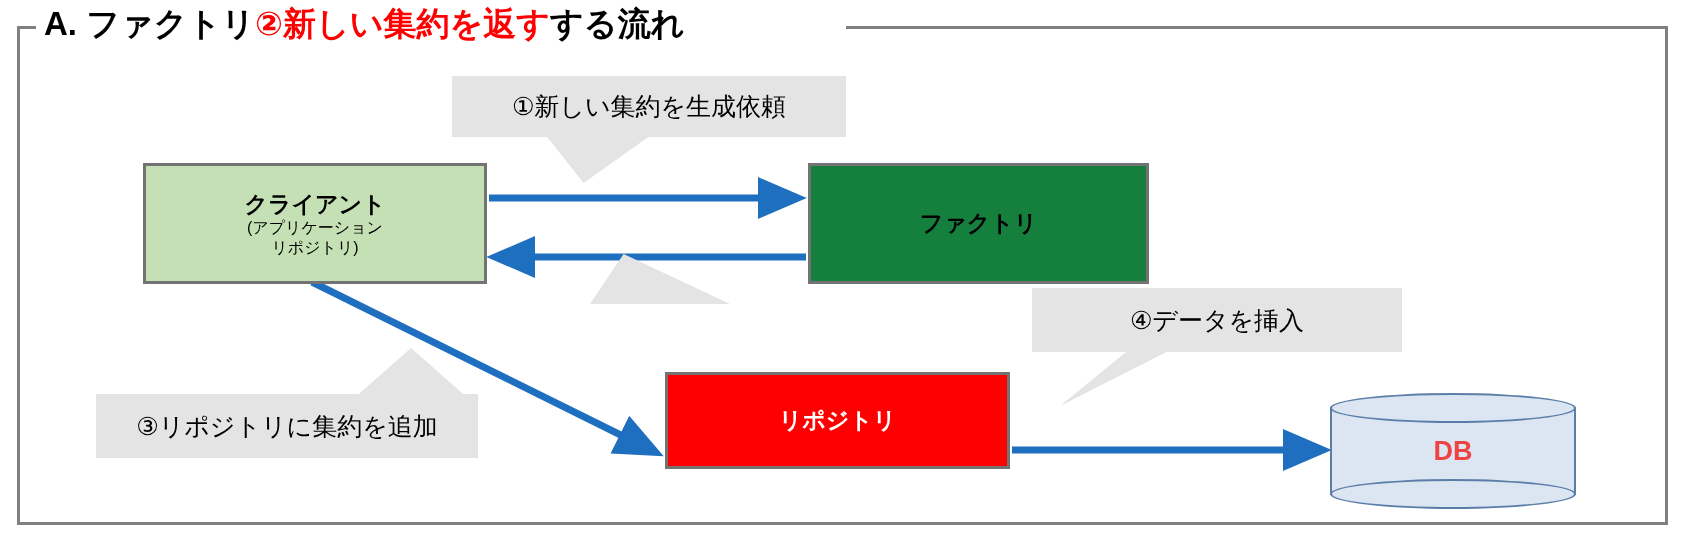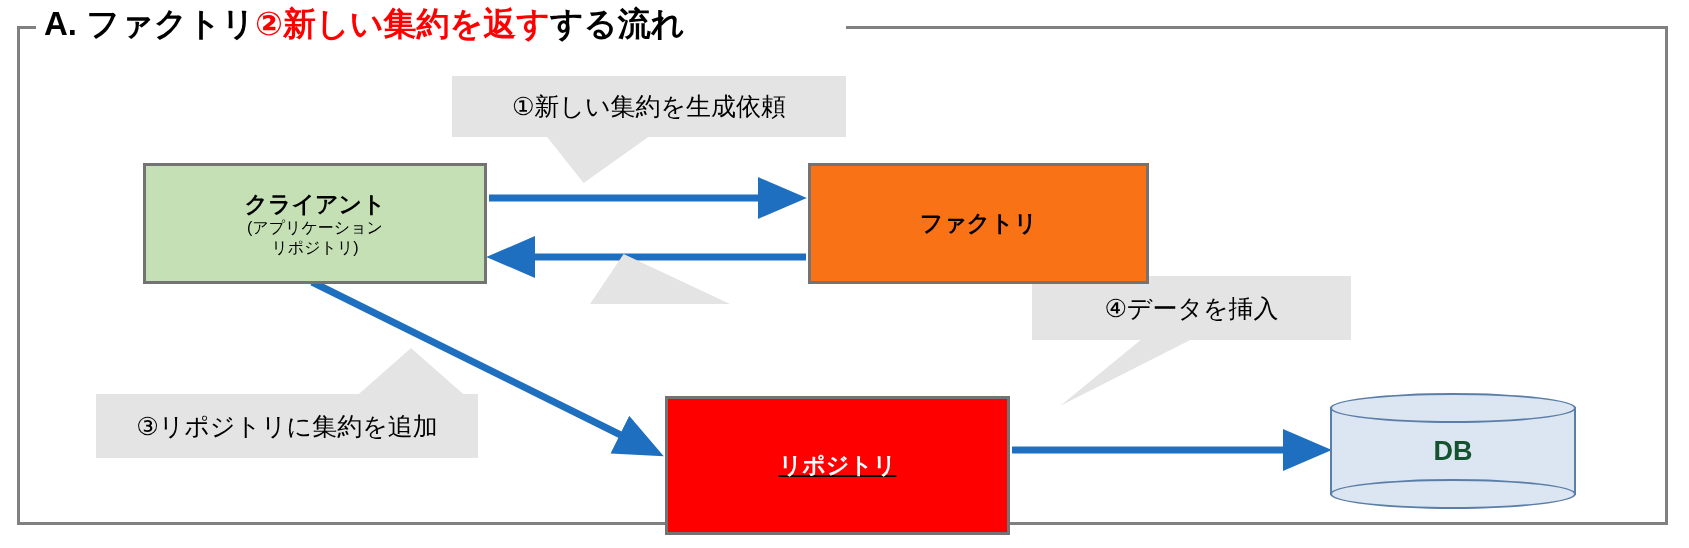--- a/index.html
+++ b/index.html
@@ -77,29 +77,28 @@
     top: 163px;
     width: 344px;
     height: 121px;
     background: #c5e0b4;
   }
   #node-factory {
     left: 808px;
     top: 163px;
     width: 341px;
     height: 121px;
-    background: #f97316;
+    background: #15803d;
   }
   #node-repository {
     left: 665px;
-    top: 396px;
+    top: 372px;
     width: 345px;
-    height: 139px;
+    height: 97px;
     background: #ff0000;
-    text-decoration: underline;
   }
   #node-repository .title-line { color: #ffffff; }
 
   
   #node-db {
     position: absolute;
     left: 1330px;
     top: 393px;
     width: 246px;
     height: 116px;
@@ -141,21 +140,21 @@
     position: absolute;
     left: 0;
     top: 0;
     width: 100%;
     height: 100%;
     display: flex;
     align-items: center;
     justify-content: center;
     font-size: 27px;
     font-weight: bold;
-    color: #14532d;
+    color: #ef4444;
     z-index: 3;
   }
 
   
   .callout {
     position: absolute;
   }
   .callout .bubble {
     position: absolute;
     background: #e4e4e4;
@@ -191,21 +190,21 @@
   
   #callout-3 { left: 96px; top: 348px; width: 410px; height: 110px; }
   #callout-3 .bubble { left: 0; top: 46px; width: 382px; height: 64px; }
   #callout-3 .tail {
     left: 256px; top: 0px; width: 118px; height: 52px;
     clip-path: polygon(50% 0%, 100% 100%, 0% 100%);
   }
 
   
   #callout-4 { left: 1032px; top: 276px; width: 319px; height: 130px; }
-  #callout-4 .bubble { left: 0; top: 0; width: 319px; height: 64px; }
+  #callout-4 .bubble { left: 0; top: 12px; width: 370px; height: 64px; }
   #callout-4 .tail {
     left: 28px; top: 58px; width: 142px; height: 72px;
     clip-path: polygon(62% 0%, 100% 0%, 0% 100%);
   }
 
   
   #arrows {
     position: absolute;
     left: 0;
     top: 0;

